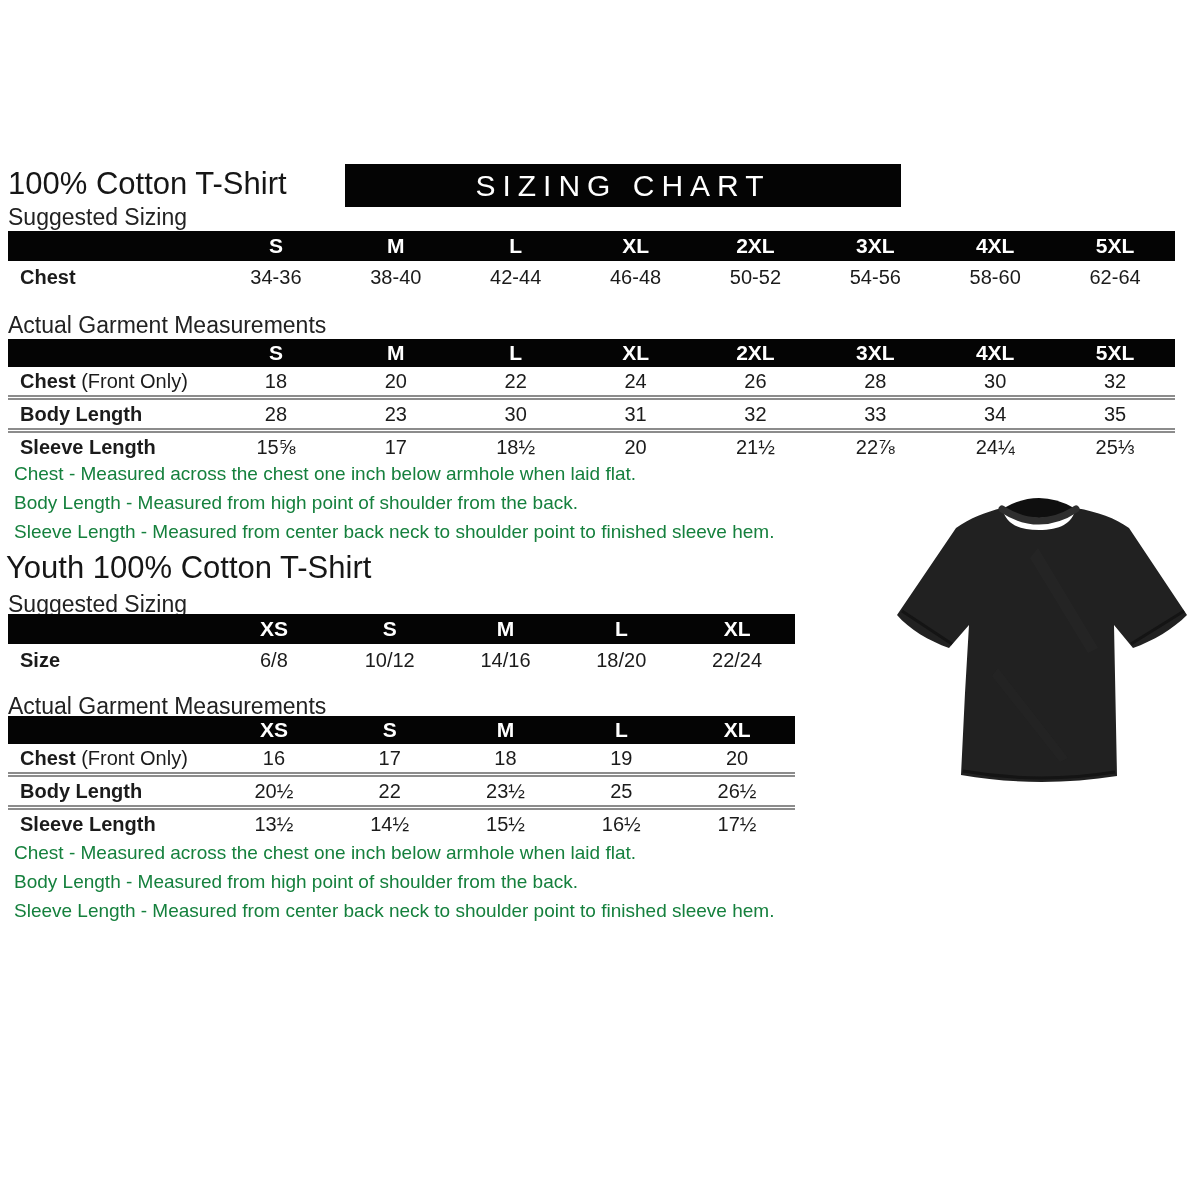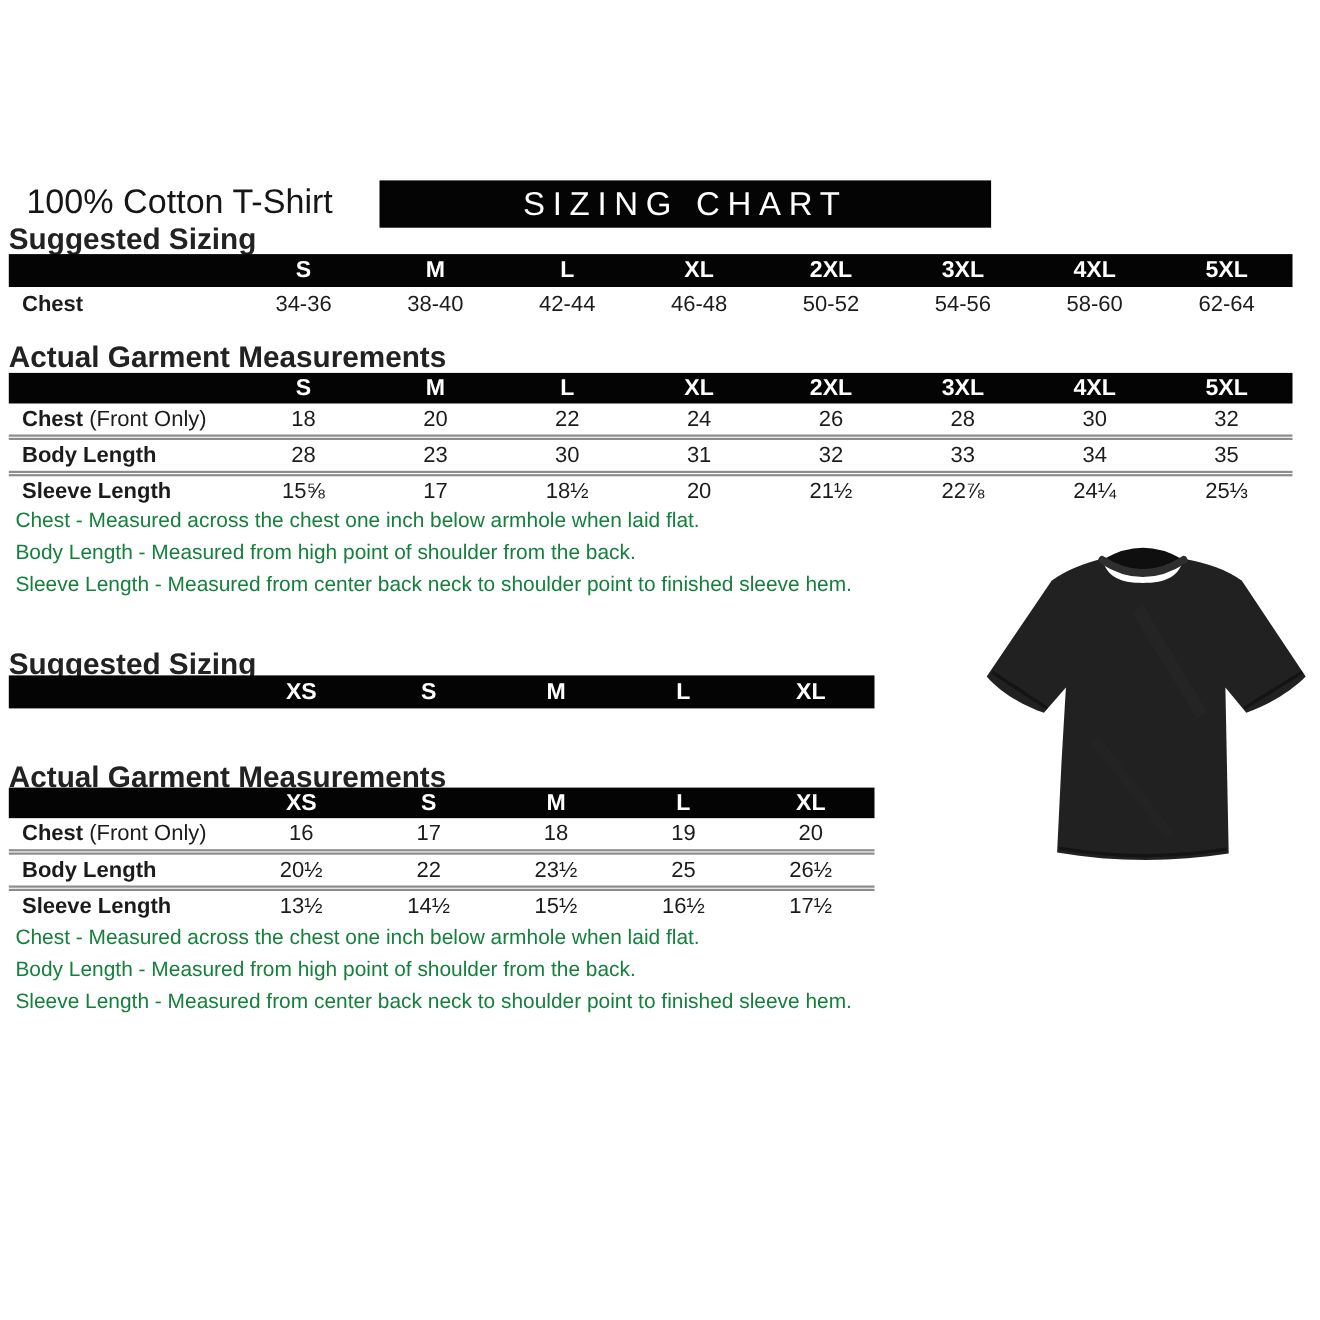--- a/index.html
+++ b/index.html
@@ -20,23 +20,23 @@
     white-space:nowrap;
   }
   .banner{
     display:flex;align-items:center;justify-content:center;
     font-weight:400;
     font-size:30px;
     letter-spacing:7px;
     white-space:nowrap;
   }
   .section-label{
-    font-size:27px;
+    font-size:23px;
     line-height:24px;
-    font-weight:700;
+    font-weight:400;
     color:#222222;
   }
   
   .sz-table{display:block;}
   .thead{
     display:flex;align-items:center;
     background:#040404;color:#ffffff;
     font-weight:700;font-size:21px;
     height:30px;
   }
@@ -61,21 +61,21 @@
     margin-bottom:9px;
     color:#15803d;
     white-space:nowrap;
   }
 </style>
 </head>
 <body>
 
 <div class="page">
 
-  <div class="abs title" style="left:24px;top:166px;">100% Cotton T-Shirt</div>
+  <div class="abs title" style="left:8px;top:166px;">100% Cotton T-Shirt</div>
 
   <div class="abs banner" style="left:345px;top:164px;width:556px;height:43px;background:#040404;color:#ffffff;">
     <span>SIZING CHART</span>
   </div>
 
   <div class="abs section-label" style="left:8px;top:205px;">Suggested Sizing</div>
 
   <div class="abs sz-table suggest" style="left:8px;top:231px;width:1167px;">
       <div class="thead">
         <div class="cell label"></div>
@@ -149,31 +149,40 @@
         <div class="cell val">25⅓</div>
       </div>
     </div>
 
   <div class="abs notes" style="left:14px;top:464px;">
       <div class="note">Chest - Measured across the chest one inch below armhole when laid flat.</div>
       <div class="note">Body Length - Measured from high point of shoulder from the back.</div>
       <div class="note">Sleeve Length - Measured from center back neck to shoulder point to finished sleeve hem.</div>
     </div>
 
+  <div class="abs title" style="left:6px;top:550px;">Youth 100% Cotton T-Shirt</div>
 
   <div class="abs section-label" style="left:8px;top:592px;">Suggested Sizing</div>
 
   <div class="abs sz-table suggest" style="left:8px;top:614px;width:787px;">
       <div class="thead">
         <div class="cell label"></div>
         <div class="cell val">XS</div>
         <div class="cell val">S</div>
         <div class="cell val">M</div>
         <div class="cell val">L</div>
         <div class="cell val">XL</div>
+      </div>
+      <div class="trow">
+        <div class="cell label"><span class="b">Size</span></div>
+        <div class="cell val">6/8</div>
+        <div class="cell val">10/12</div>
+        <div class="cell val">14/16</div>
+        <div class="cell val">18/20</div>
+        <div class="cell val">22/24</div>
       </div>
     </div>
 
   <div class="abs section-label" style="left:8px;top:694px;">Actual Garment Measurements</div>
 
   <div class="abs sz-table measure" style="left:8px;top:716px;width:787px;">
       <div class="thead">
         <div class="cell label"></div>
         <div class="cell val">XS</div>
         <div class="cell val">S</div>

